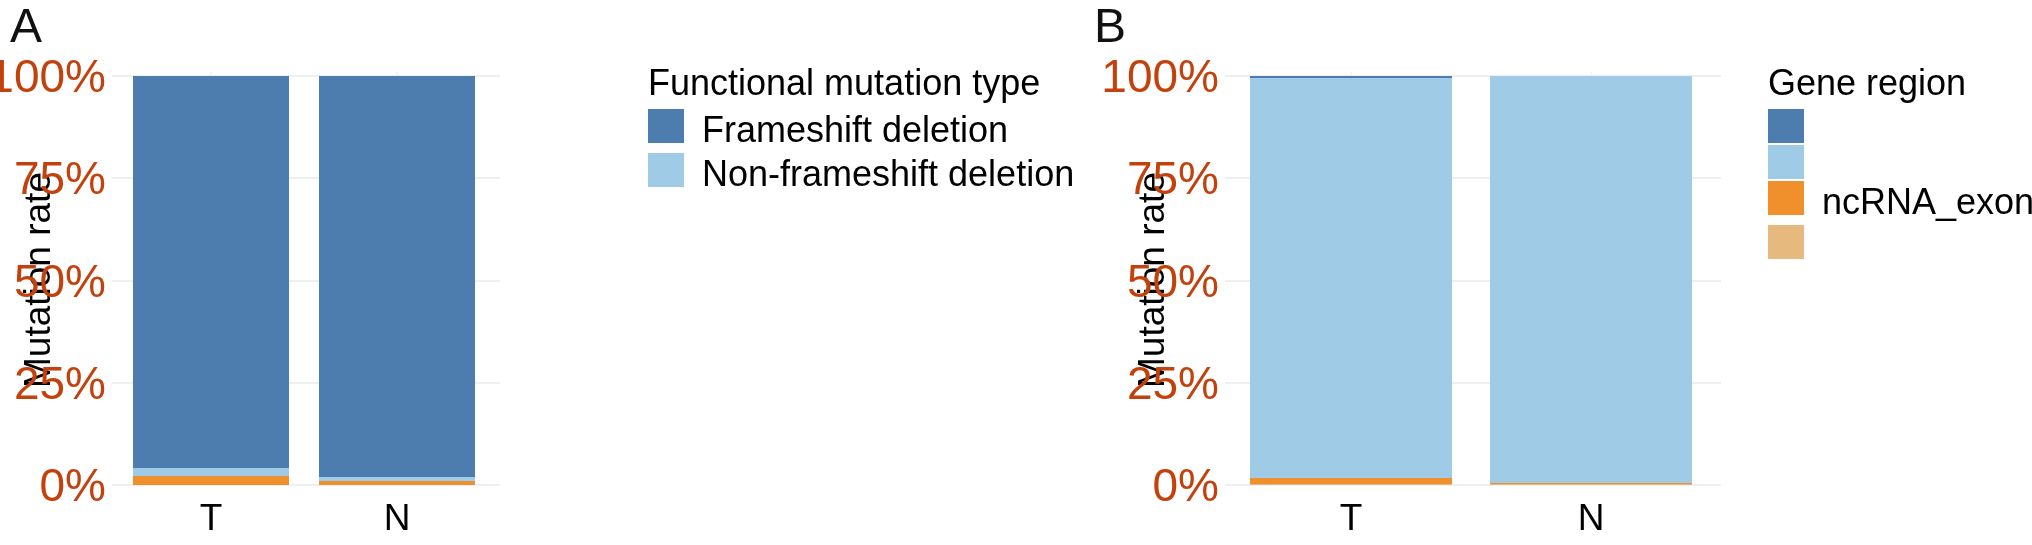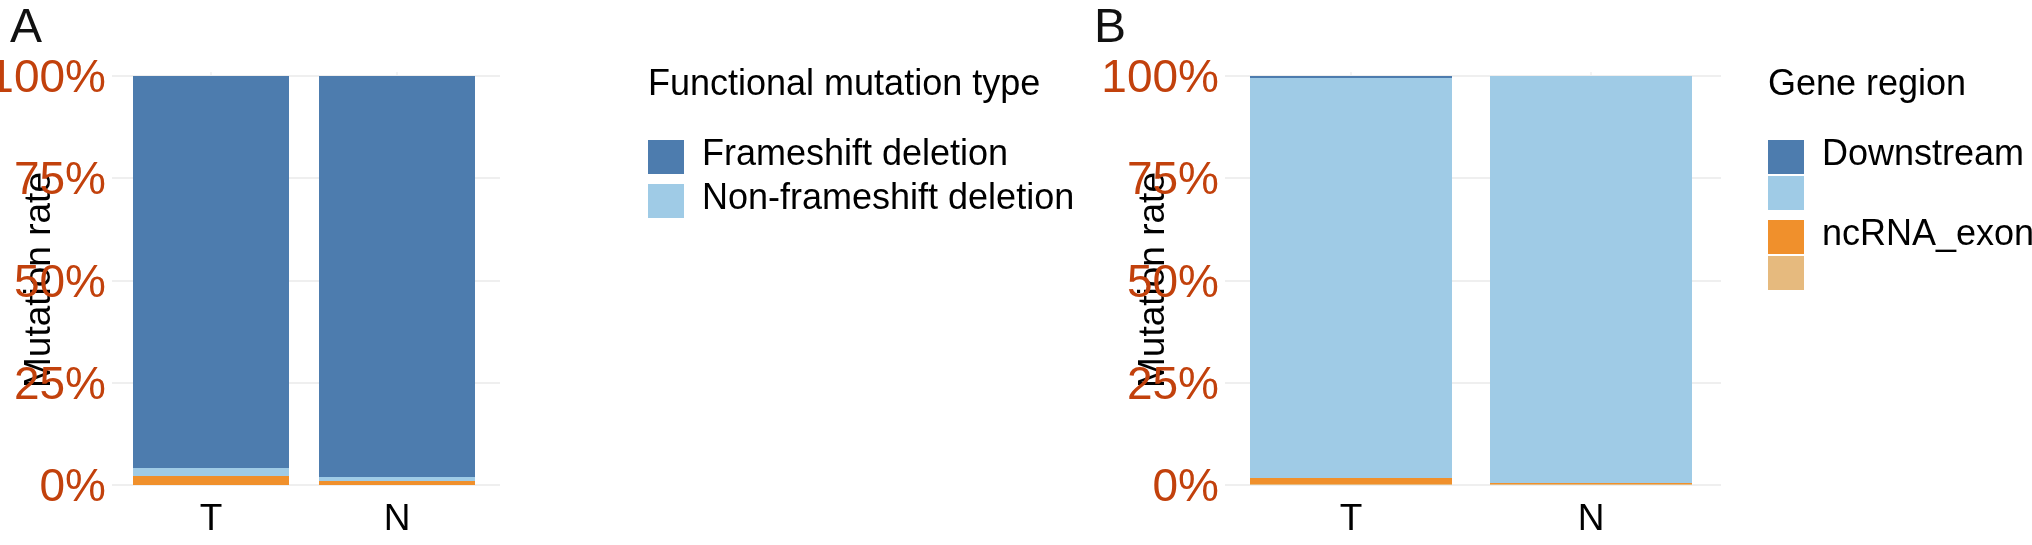--- a/index.html
+++ b/index.html
@@ -22,22 +22,22 @@
           transform:translate(-50%,-50%) rotate(-90deg);}
   .panel-a .ylabel{left:38px;}
   .panel-b .ylabel{left:72px;}
   .bar{position:absolute;bottom:0;display:flex;flex-direction:column-reverse;}
   .seg{width:100%;flex:0 0 auto;}
   .xlabel{position:absolute;top:calc(100% + 12px);transform:translateX(-50%);
           font-size:37px;color:#000;}
   .legend{position:absolute;top:62px;}
   .panel-a .legend{left:648px;}
   .panel-b .legend{left:688px;}
-  .legend-title{font-size:36px;margin:0 0 28px 0;}
-  .legend-item{display:flex;align-items:flex-end;margin-bottom:2px;}
+  .legend-title{font-size:36px;margin:0 0 5px 0;}
+  .legend-item{display:flex;align-items:flex-start;margin-bottom:2px;}
   .swatch{width:36px;height:34px;flex:0 0 36px;}
   .legend-label{font-size:36px;padding-left:18px;white-space:nowrap;}
 </style>
 </head>
 <body>
 
 <div class="figure">
 
   <section class="panel panel-a">
     <div class="panel-label">A</div>
@@ -111,21 +111,20 @@
           <div class="seg" style="height: 0.3%; background: rgb(240, 144, 44);"></div>
           <div class="seg" style="height: 99.4%; background: rgb(159, 203, 230);"></div>
         </div>
         <div class="xlabel" style="left: 75%;">N</div>
       </div>
     <div class="legend">
       <div class="legend-title">Gene region</div>
       <div class="legend-items">
           <div class="legend-item">
             <div class="swatch" style="background: rgb(77, 124, 174);"></div>
-            <div class="legend-label">Downstream</div>
           </div>
           <div class="legend-item">
             <div class="swatch" style="background: rgb(159, 203, 230);"></div>
           </div>
           <div class="legend-item">
             <div class="swatch" style="background: rgb(240, 144, 44);"></div>
             <div class="legend-label">ncRNA_exonic</div>
           </div>
           <div class="legend-item">
             <div class="swatch" style="background: rgb(230, 186, 126);"></div>

